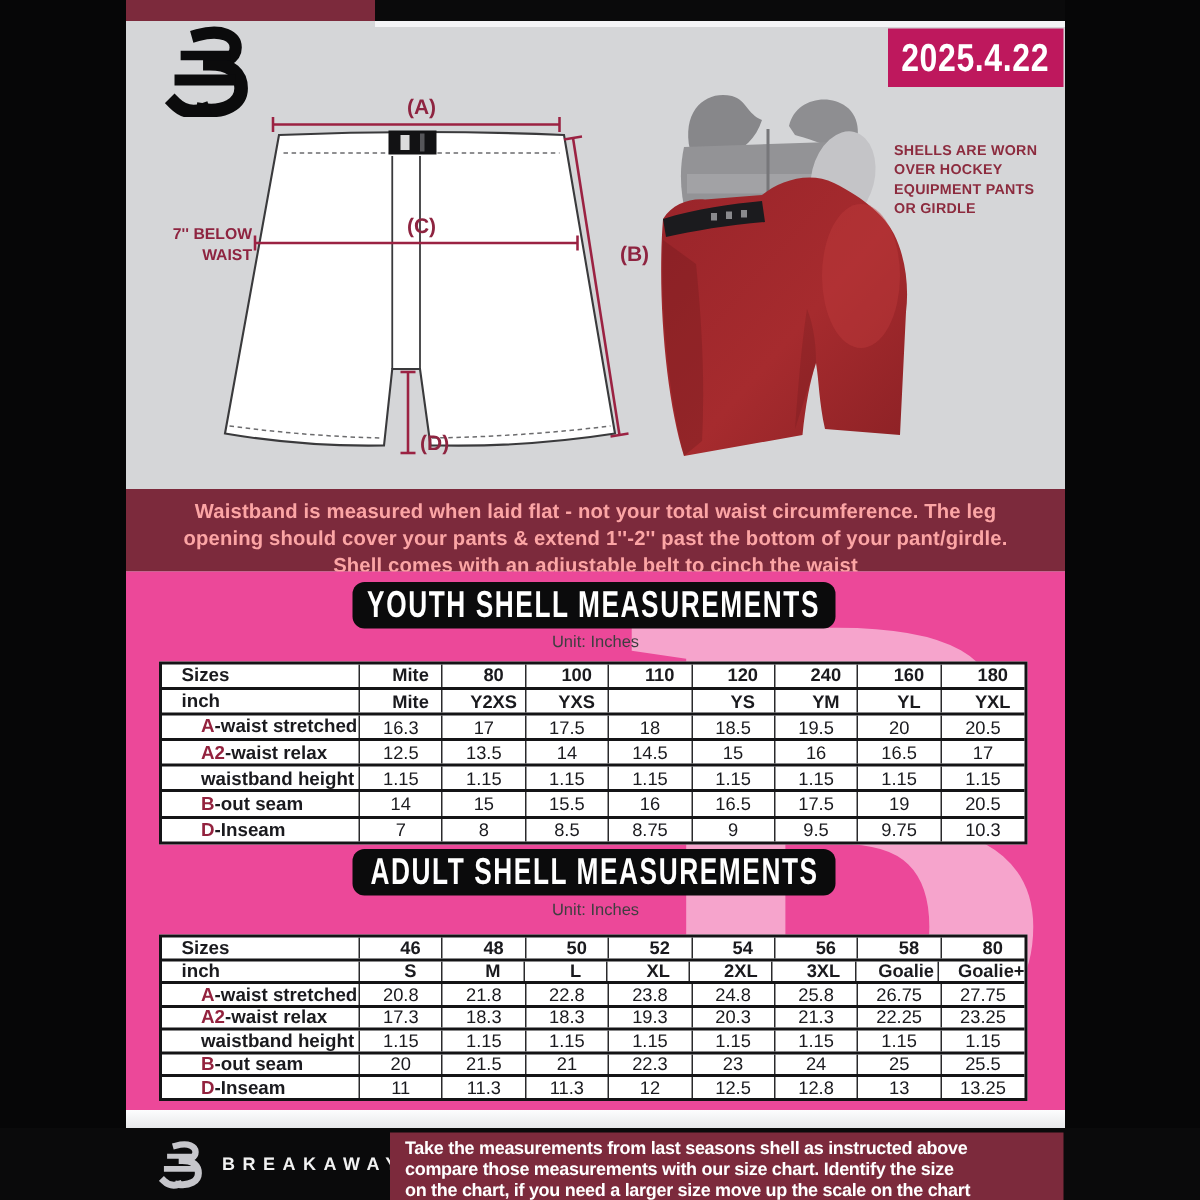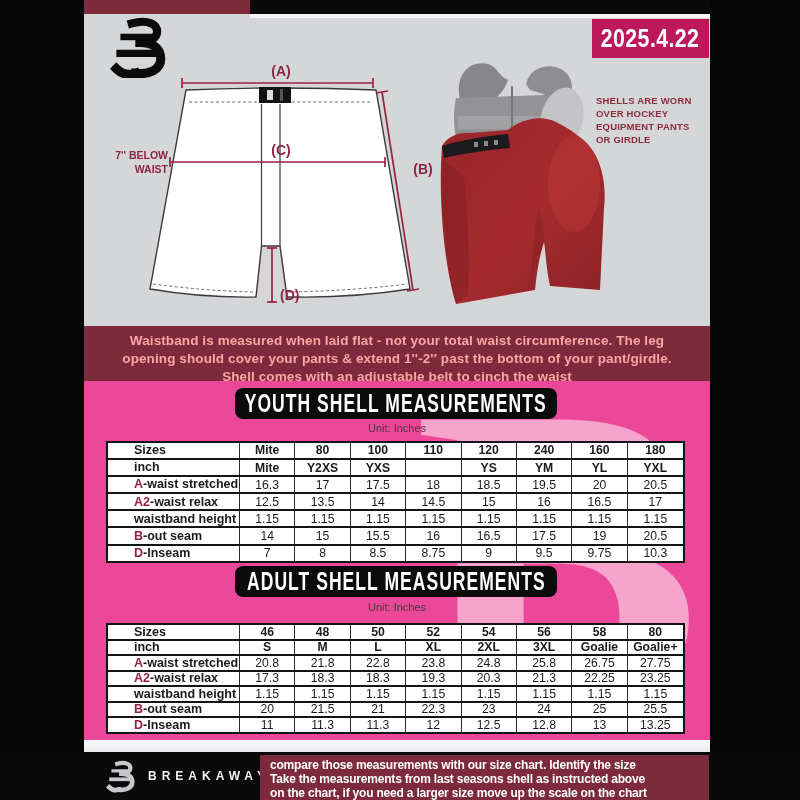--- a/index.html
+++ b/index.html
@@ -36,21 +36,21 @@
   .unit{position:absolute;left:0;width:626px;text-align:center;font-size:11px;color:#3E3E40;z-index:2;}
   
   .meas-table{position:absolute;left:22px;width:579px;background:#fff;border:2px solid #141416;
               box-sizing:border-box;z-index:2;}
   .t-row{display:grid;grid-template-columns:132px repeat(8,1fr);border-bottom:2.4px solid #141416;}
   .t-row:last-child{border-bottom:none;}
   .t-cell{height:var(--rh);border-right:1.4px solid #2A2A2C;display:flex;align-items:center;
           justify-content:center;font-size:12.2px;color:#1A1A1E;line-height:1;}
   .t-cell:last-child{border-right:none;}
   .t-label{justify-content:flex-start;padding-left:26px;font-weight:700;font-size:12.5px;}
-  .t-row.hdr .t-cell{font-weight:700;}
+  .t-row.hdr .t-cell{font-weight:700;padding-left:13px;}
   .prefix{color:#93223E;}
   .bottom-strip{position:absolute;left:0;top:740px;width:626px;height:12px;
                 background:linear-gradient(#FDFDFE,#E8E9EB);}
   
   .footer{position:absolute;left:0;top:752px;width:800px;height:48px;background:#0A0A0B;}
   .brand{position:absolute;left:106px;top:0;height:48px;display:flex;align-items:center;gap:12px;}
   .brand-text{color:#F2F2F2;font-size:12px;font-weight:700;letter-spacing:5px;white-space:nowrap;}
   .footer-note{position:absolute;left:260px;top:3px;width:449px;height:45px;background:#7C2A3C;
                color:#fff;font-size:12px;line-height:13.8px;font-weight:700;letter-spacing:-.2px;
                padding:4px 10px;box-sizing:border-box;}
@@ -344,18 +344,18 @@
           <path d="M24 8 C42 3 52 9 52 17 C52 25 43 29 33 29" stroke-width="9"></path>
           <path d="M33 29 C49 29 56 37 56 47 C56 59 43 65 28 63" stroke-width="10"></path>
           <path d="M15 23 L45 23" stroke-width="7"></path>
           <path d="M11 41 L48 41" stroke-width="8"></path>
           <path d="M28 63 C19 66 12 63 7 58" stroke-width="10"></path>
         </g>
       </svg>
       <span class="brand-text">BREAKAWAY</span>
     </div>
     <div class="footer-note">
+      <div>Take the measurements from last seasons shell as instructed above</div>
       <div>compare those measurements  with our size chart. Identify the size</div>
-      <div>Take the measurements from last seasons shell as instructed above</div>
       <div>on the chart, if you need a larger size move up the scale on the chart</div>
     </div>
   </div>
 </div>
 
 </body></html>

